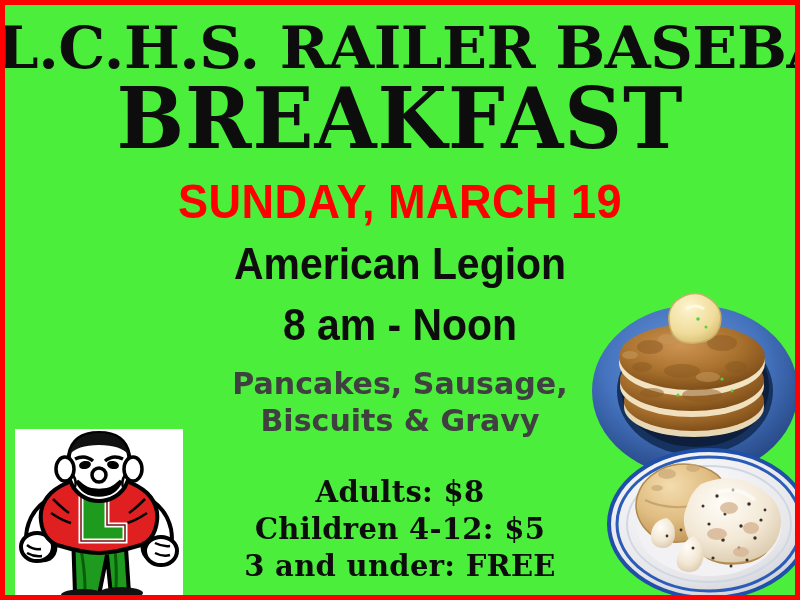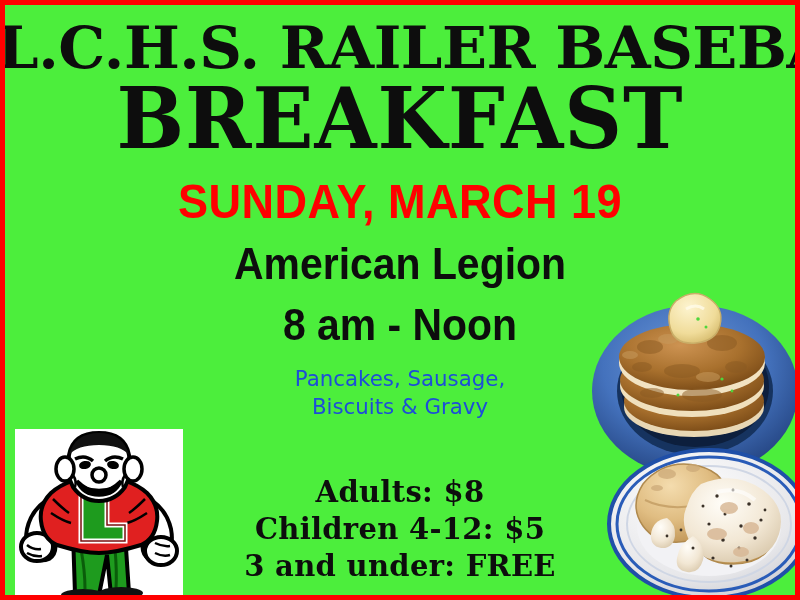--- a/index.html
+++ b/index.html
@@ -60,23 +60,23 @@
     top: 298px; left: 0; right: 0;
     font-family: "Liberation Sans", sans-serif;
     font-weight: 700;
     font-size: 44px;
     color: #0d0d0d;
     transform: scaleX(0.93);
   }
   #menu-block {
     top: 363px; left: 0; right: 0;
     font-family: "DejaVu Sans", sans-serif;
-    font-weight: 400;
-    font-size: 22px;
-    color: #1d4ed8;
+    font-weight: 700;
+    font-size: 31px;
+    color: #404040;
   }
   #menu-block .menu-row { display: block; margin-bottom: 6px; transform: scaleX(0.97); }
 
   #price-block {
     top: 473px; left: 0; right: 0;
     font-family: "DejaVu Serif", "Liberation Serif", serif;
     font-weight: 700;
     font-size: 29px;
     color: #0d0d0d;
     letter-spacing: 0.3px;

